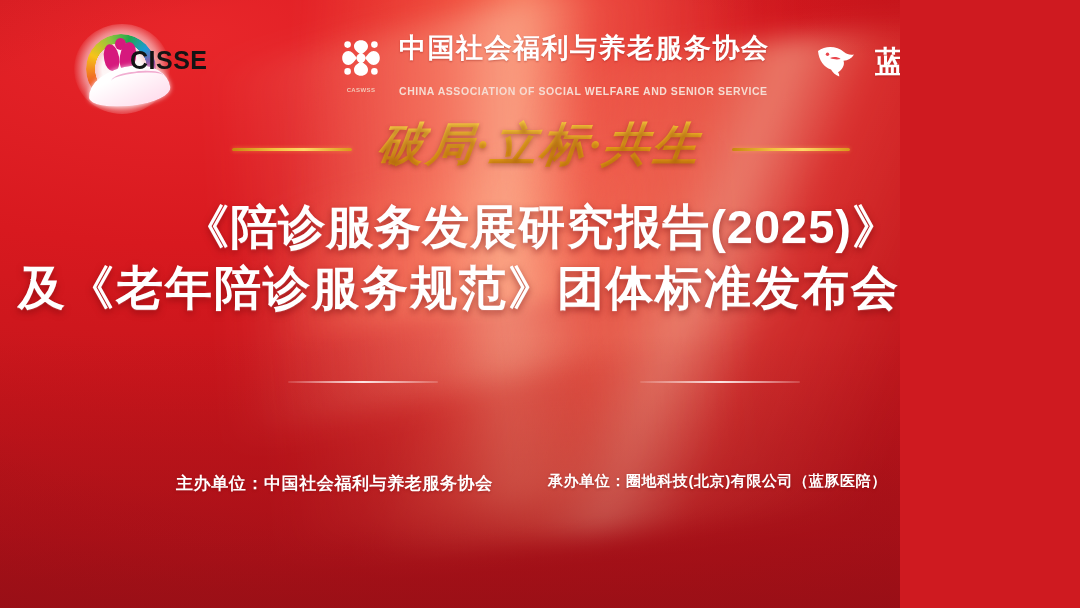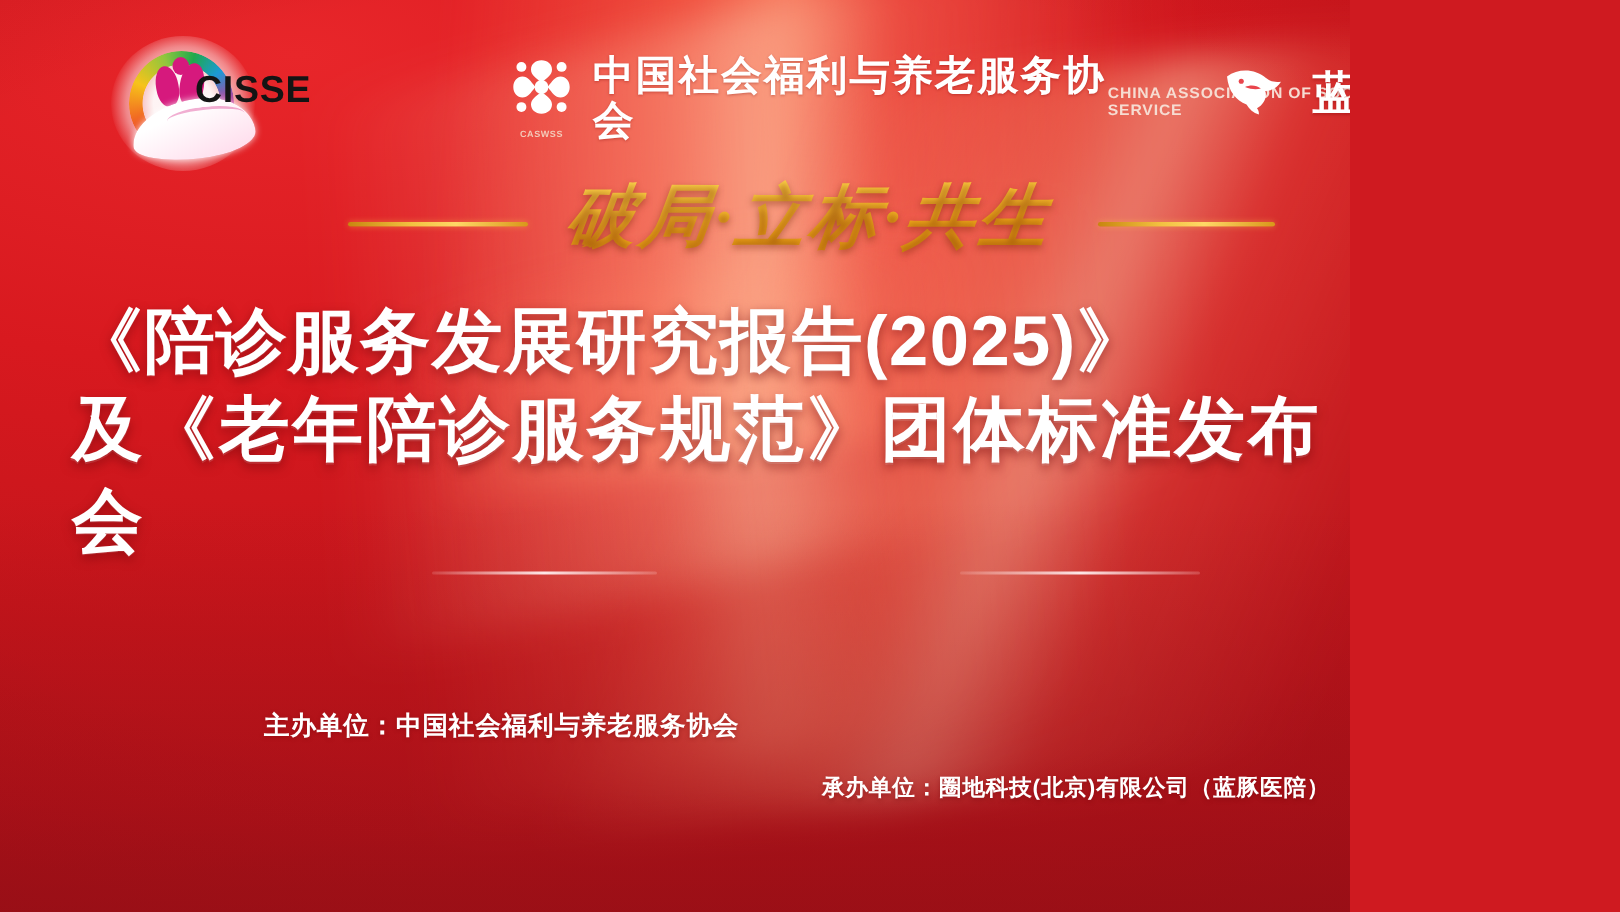--- a/index.html
+++ b/index.html
@@ -76,21 +76,21 @@
     color:#141414;letter-spacing:.5px;font-family:"Liberation Sans",sans-serif;
   }
 
   .assoc{position:absolute;left:336px;top:36px;height:58px;display:flex;align-items:center;gap:13px;}
   .assoc .mark{position:relative;width:50px;height:56px;}
   .assoc .mark .clover{position:absolute;left:2px;top:0;width:46px;height:42px;}
   .assoc .mark .mtxt{
     position:absolute;left:0;bottom:0;width:50px;text-align:center;
     font-size:6px;letter-spacing:.4px;color:#f3c9b8;font-weight:700;
   }
-  .assoc .names{display:flex;flex-direction:row;justify-content:center;}
+  .assoc .names{display:flex;flex-direction:column;justify-content:center;}
   .assoc .cn{
     font-size:27px;font-weight:700;color:#ffffff;letter-spacing:1.5px;line-height:1.12;
     text-shadow:0 1px 2px rgba(120,0,0,.35);
   }
   .assoc .en{
     font-size:10.5px;color:#f6dcd2;letter-spacing:.55px;margin-top:21px;
     font-weight:700;transform:scaleY(.96);
   }
 
   .brand{position:absolute;left:812px;top:38px;display:flex;align-items:center;gap:15px;}
@@ -114,46 +114,45 @@
     font-size:46px;font-weight:700;font-style:italic;letter-spacing:3px;
     font-family:"Liberation Serif","DejaVu Serif",serif;
     background:linear-gradient(177deg,#fff3b0 2%,#ffd54a 26%,#f0a81a 56%,#d98d10 78%,#ffd96b 97%);
     -webkit-background-clip:text;background-clip:text;color:transparent;
     text-shadow:0 2px 5px rgba(110,35,0,.45);
     transform:skewX(-7deg);
   }
 
   
   .title{
-    position:absolute;left:0;right:0;top:196px;text-align:left;
+    position:absolute;left:0;right:0;top:196px;text-align:right;
     font-size:47px;font-weight:700;color:#ffffff;letter-spacing:1px;line-height:1.30;
     text-shadow:0 3px 7px rgba(110,5,10,.55), 0 1px 0 rgba(255,255,255,.18);
-    margin-left:48px;
-  }
-  .title .l2{letter-spacing:2px;font-family:Liberation Serif, serif;}
+  }
+  .title .l2{letter-spacing:2px;}
 
   
   .meta{position:absolute;left:0;top:345px;width:1080px;height:80px;}
   .rule{
     position:absolute;top:36px;height:2px;
     background:linear-gradient(90deg,rgba(255,220,220,.15),rgba(255,240,240,.95),rgba(255,220,220,.2));
     border-radius:2px;
   }
   .rule.l{left:288px;width:150px;}
   .rule.r{left:640px;width:160px;}
 
   
   .footer{position:absolute;left:0;top:472px;width:1080px;height:30px;}
   .footer .host{
     position:absolute;left:176px;top:0;font-size:17px;font-weight:700;color:#fff;
     letter-spacing:.6px;text-shadow:0 1px 3px rgba(110,5,10,.4);
   }
   .footer .org{
     position:absolute;left:548px;top:0;font-size:15px;font-weight:700;color:#fff;
-    letter-spacing:.6px;text-shadow:0 1px 3px rgba(110,5,10,.4);margin-top:44px;
+    letter-spacing:.6px;text-shadow:0 1px 3px rgba(110,5,10,.4);
   }
 </style>
 </head>
 <body>
 
 <div id="stage">
 
   <div class="silk silk1"></div>
   <div class="silk silk2"></div>
   <div class="silk silk3"></div>

